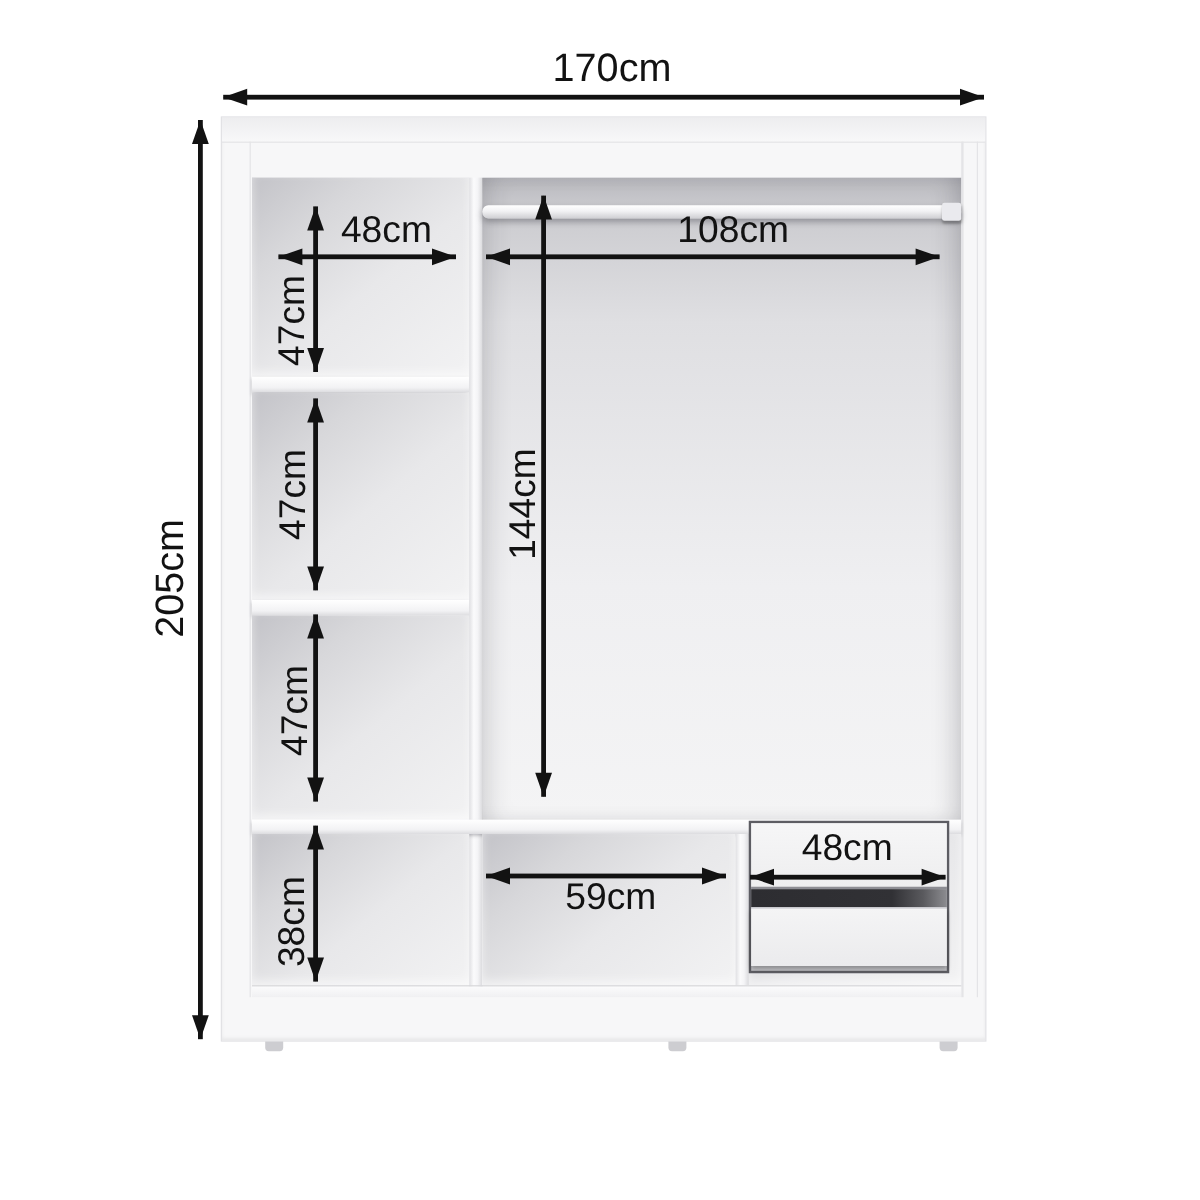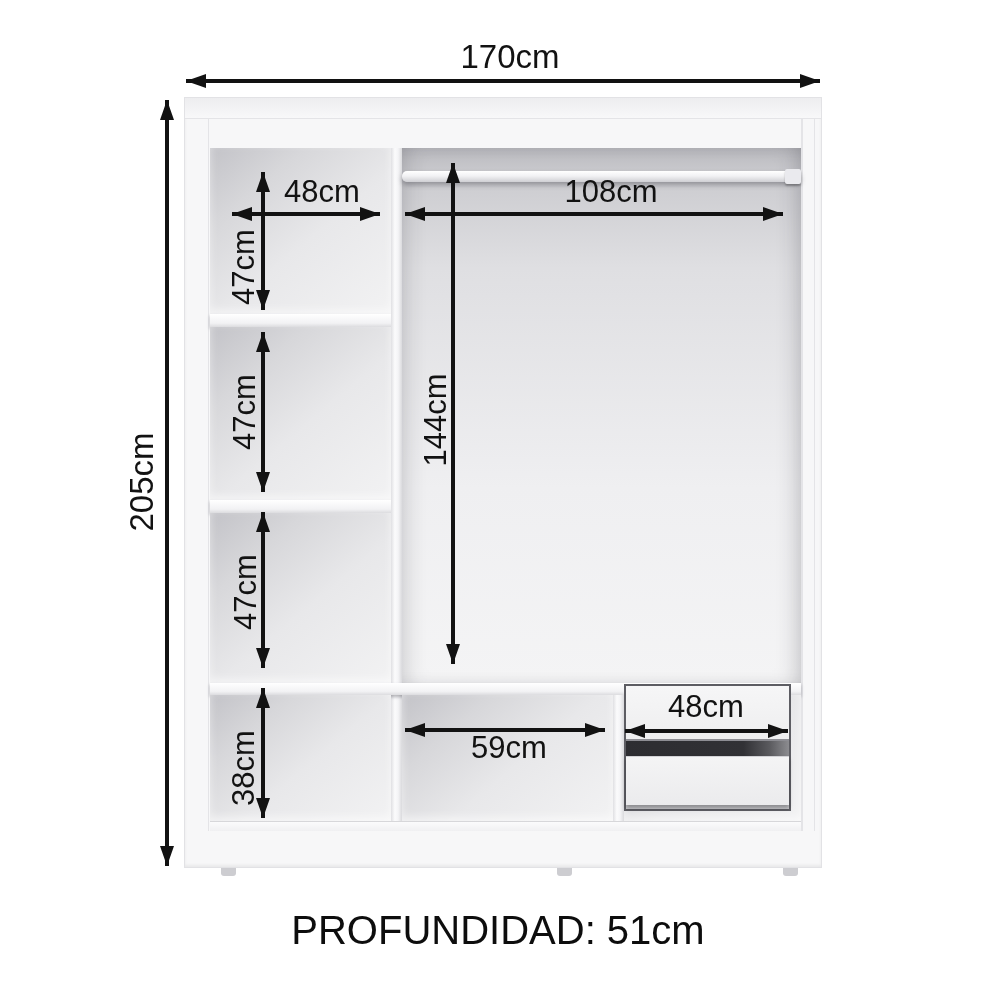--- a/index.html
+++ b/index.html
@@ -125,15 +125,14 @@
 
   <div class="dim-label rot" style="left:243px;top:768px;">38cm</div>
   <div class="arrow-v" style="left:261px;top:688px;height:130px;"></div>
 
   <div class="dim-label" style="left:509px;top:703px;margin-top:44px;">59cm</div>
   <div class="arrow-h" style="left:405px;top:728px;width:200px;"></div>
 
   <div class="dim-label" style="left:706px;top:706px;">48cm</div>
   <div class="arrow-h" style="left:625px;top:729px;width:163px;"></div>
 
-  <div class="depth-label" style="left:498px;top:930px;">PROFUNDIDAD: 51cm</div>
 
 </div>
 
 </body></html>

